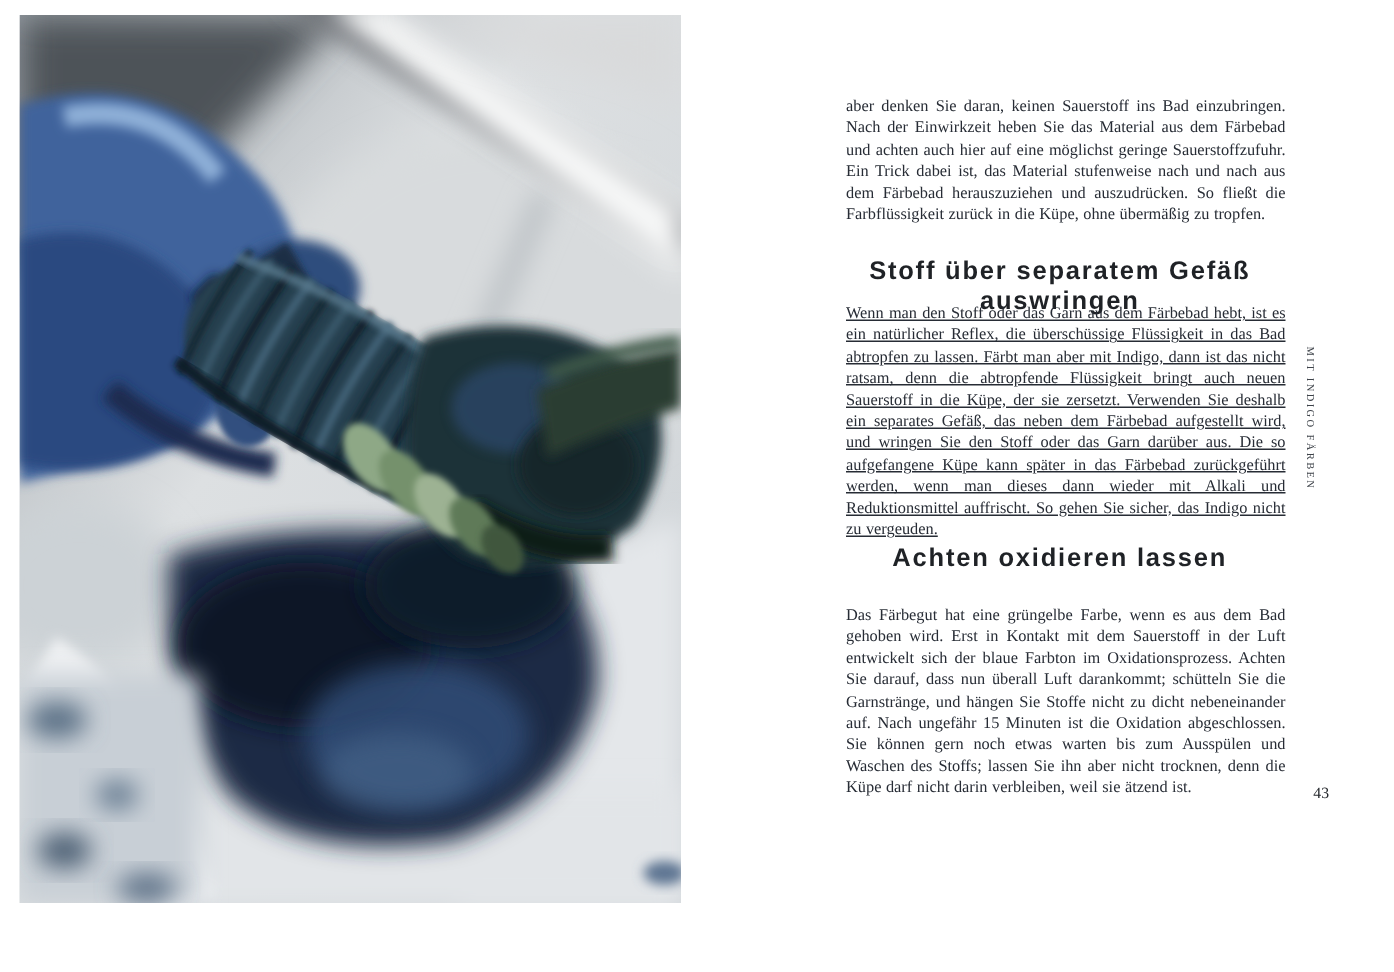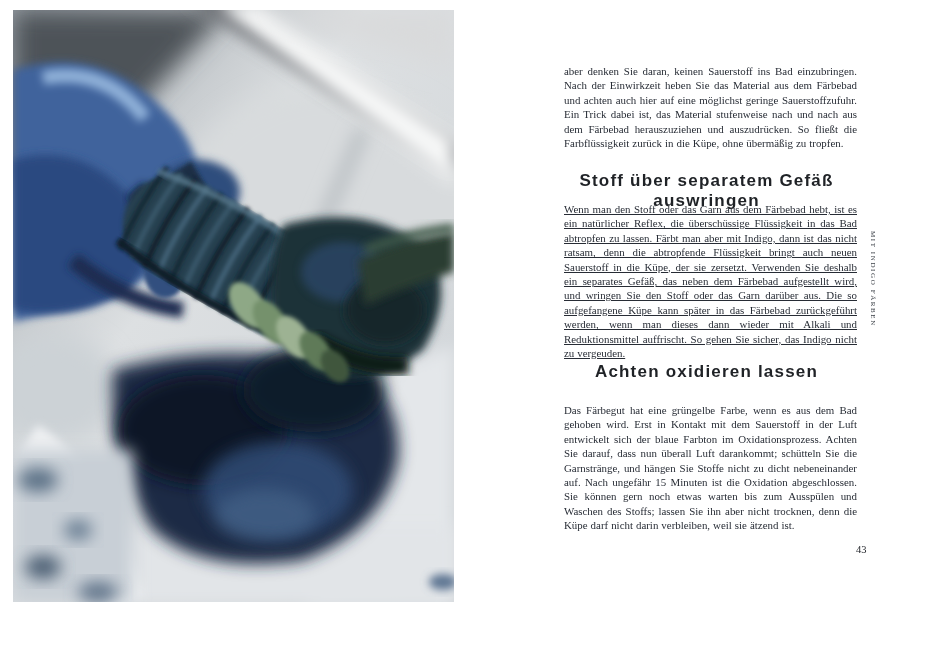--- a/index.html
+++ b/index.html
@@ -37,22 +37,22 @@
   .sec2-head { top:362px; }
 
   .side-label {
     position:absolute; left:869px; top:231px; height:130px;
     writing-mode:vertical-rl;
     font-family:"Liberation Serif", serif;
     font-size:7px; letter-spacing:1.6px; color:#3d4249;
     white-space:nowrap;
   }
   .page-number {
-    position:absolute; left:856px; top:544px; width:30px;
-    text-align:left; font-size:10.5px; color:#24272c;
+    position:absolute; left:856px; top:524px; width:30px;
+    text-align:right; font-size:10.5px; color:#24272c;
   }
 </style>
 </head>
 <body>
 
 <div class="spread">
 
   <figure class="photo">
     <svg viewBox="0 0 441 592" aria-hidden="true">
       <defs>

